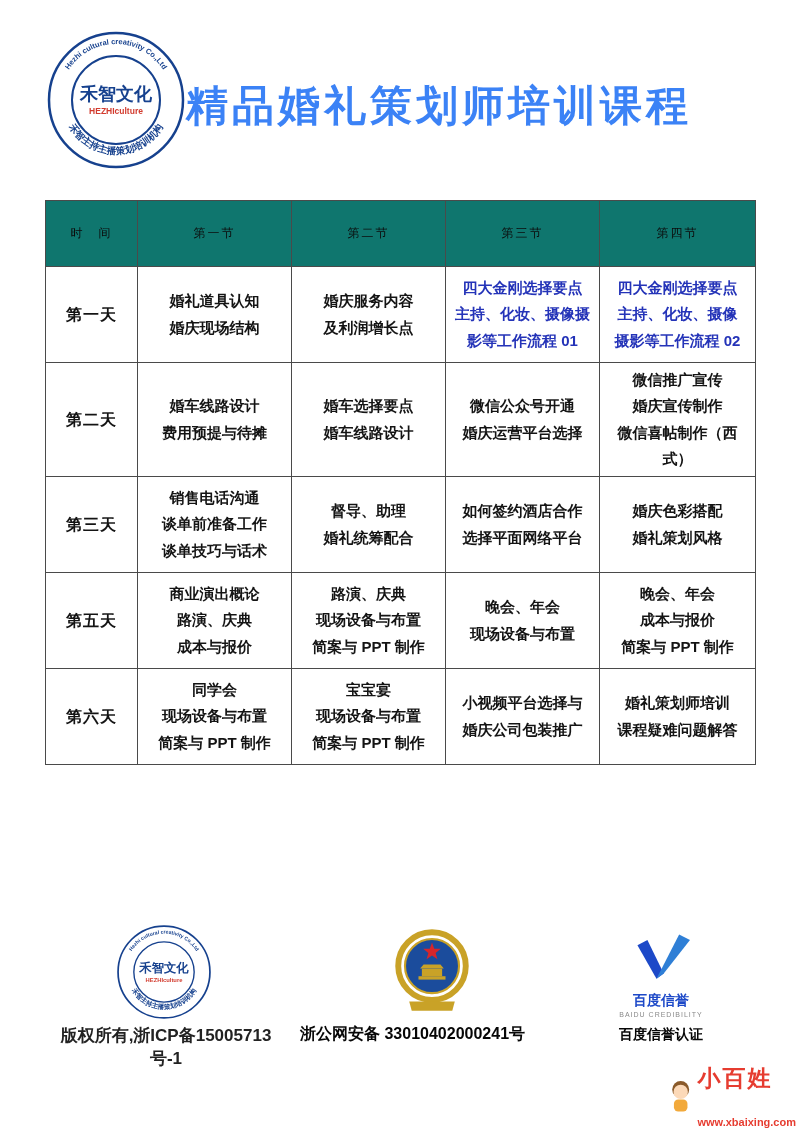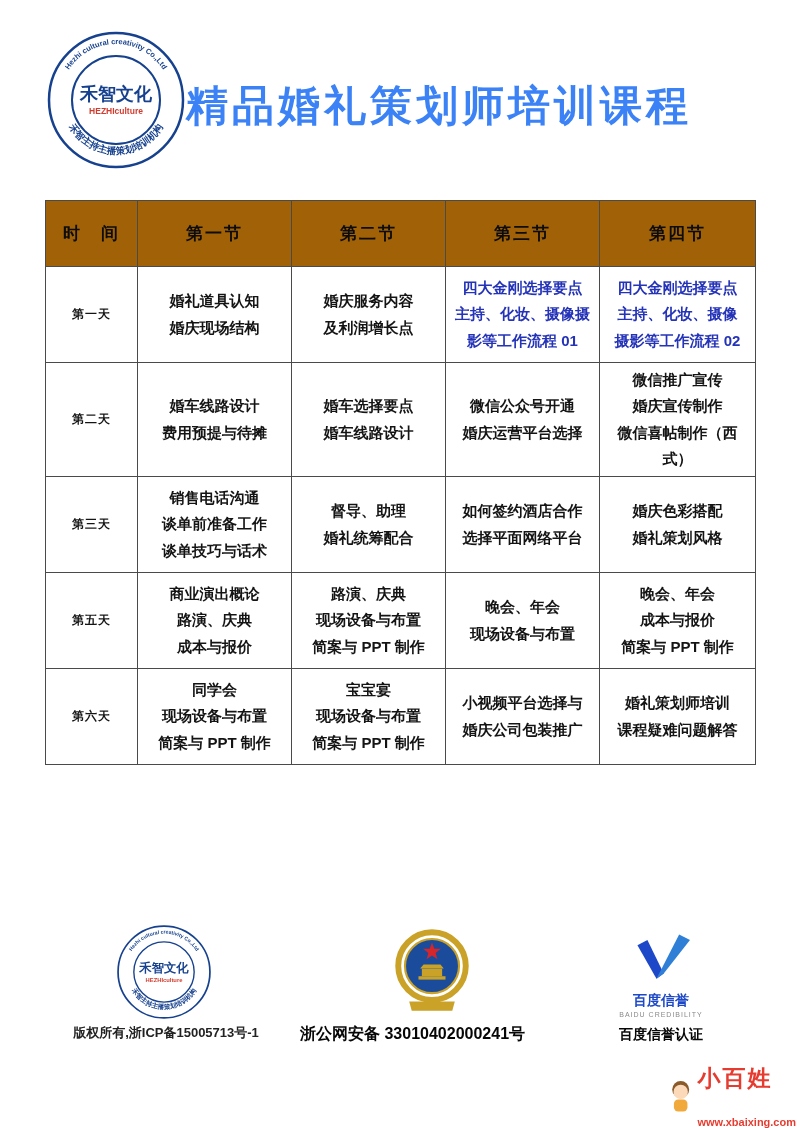--- a/index.html
+++ b/index.html
@@ -25,34 +25,34 @@
   
   .course-table {
     position:absolute; left:45px; top:200px; width:710px;
     border-collapse:collapse; table-layout:fixed;
   }
   .course-table th, .course-table td {
     border:1px solid #4a4a4a; text-align:center; vertical-align:middle;
     font-family:"Liberation Sans", sans-serif;
   }
   .course-table th {
-    height:66px; font-size:17px; font-weight:bold; color:#0c0c0c; letter-spacing:2px;
-    background:#a16207;
+    height:66px; font-size:12px; font-weight:normal; color:#0c0c0c; letter-spacing:2px;
+    background:#0f766e;
   }
   .course-table td {
     height:96px; font-size:15px; font-weight:bold; color:#141414;
     white-space:pre-line; line-height:1.75; padding:4px 6px;
   }
-  .course-table td.day { font-size:12px; letter-spacing:1px; }
+  .course-table td.day { font-size:16px; letter-spacing:1px; }
   .course-table td.blue { color:#2433b8; }
 
   
   .copyright {
     position:absolute; left:48px; top:1024px; width:236px;
-    text-align:center; font-size:13px; font-weight:600; color:#222;
+    text-align:center; font-size:17px; font-weight:600; color:#222;
   }
   .police-badge { position:absolute; left:394px; top:928px; width:76px; height:88px; }
   .police-text {
     position:absolute; left:300px; top:1024px; width:236px;
     text-align:left; font-size:16px; font-weight:bold; color:#060606;
   }
   .baidu-block { position:absolute; left:596px; top:930px; width:130px; text-align:center; }
   .baidu-logo { width:58px; height:56px; display:inline-block; }
   .baidu-title { font-size:14px; font-weight:bold; color:#1d49c8; margin-top:2px; }
   .baidu-sub { font-size:7px; letter-spacing:1px; color:#8a8a8a; margin-top:1px; }

